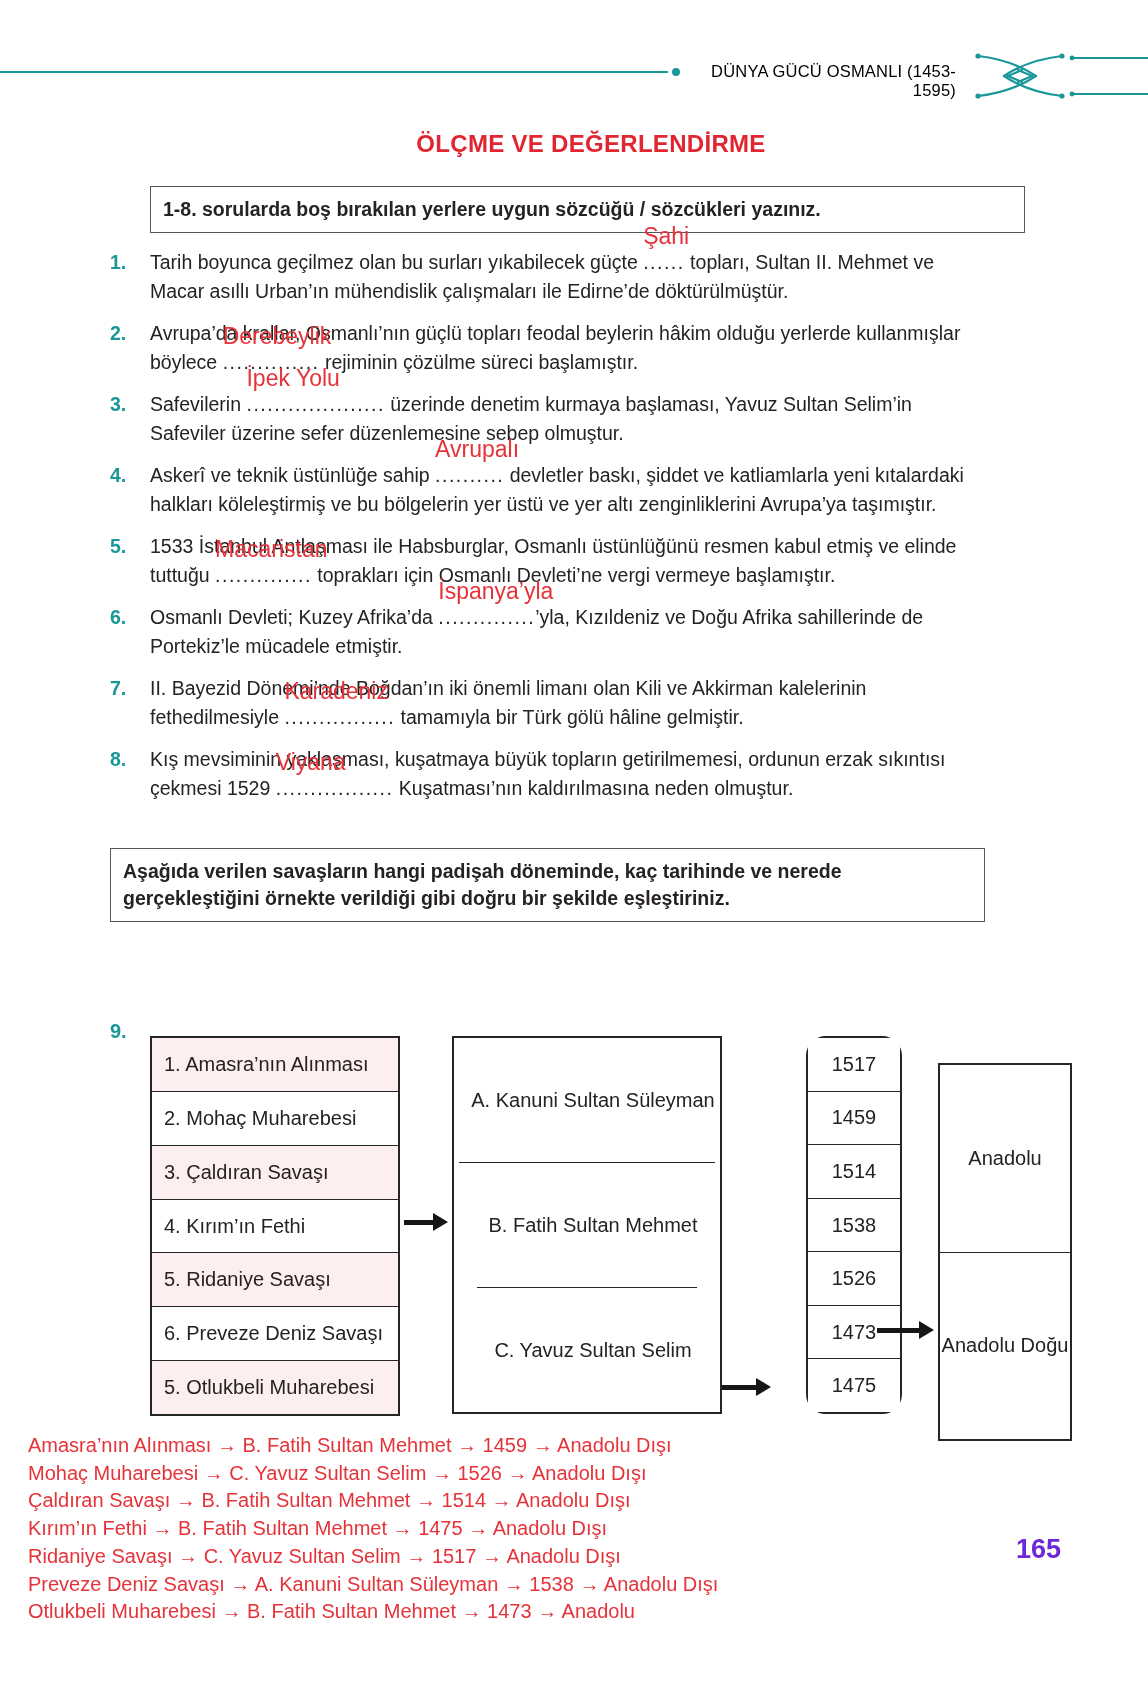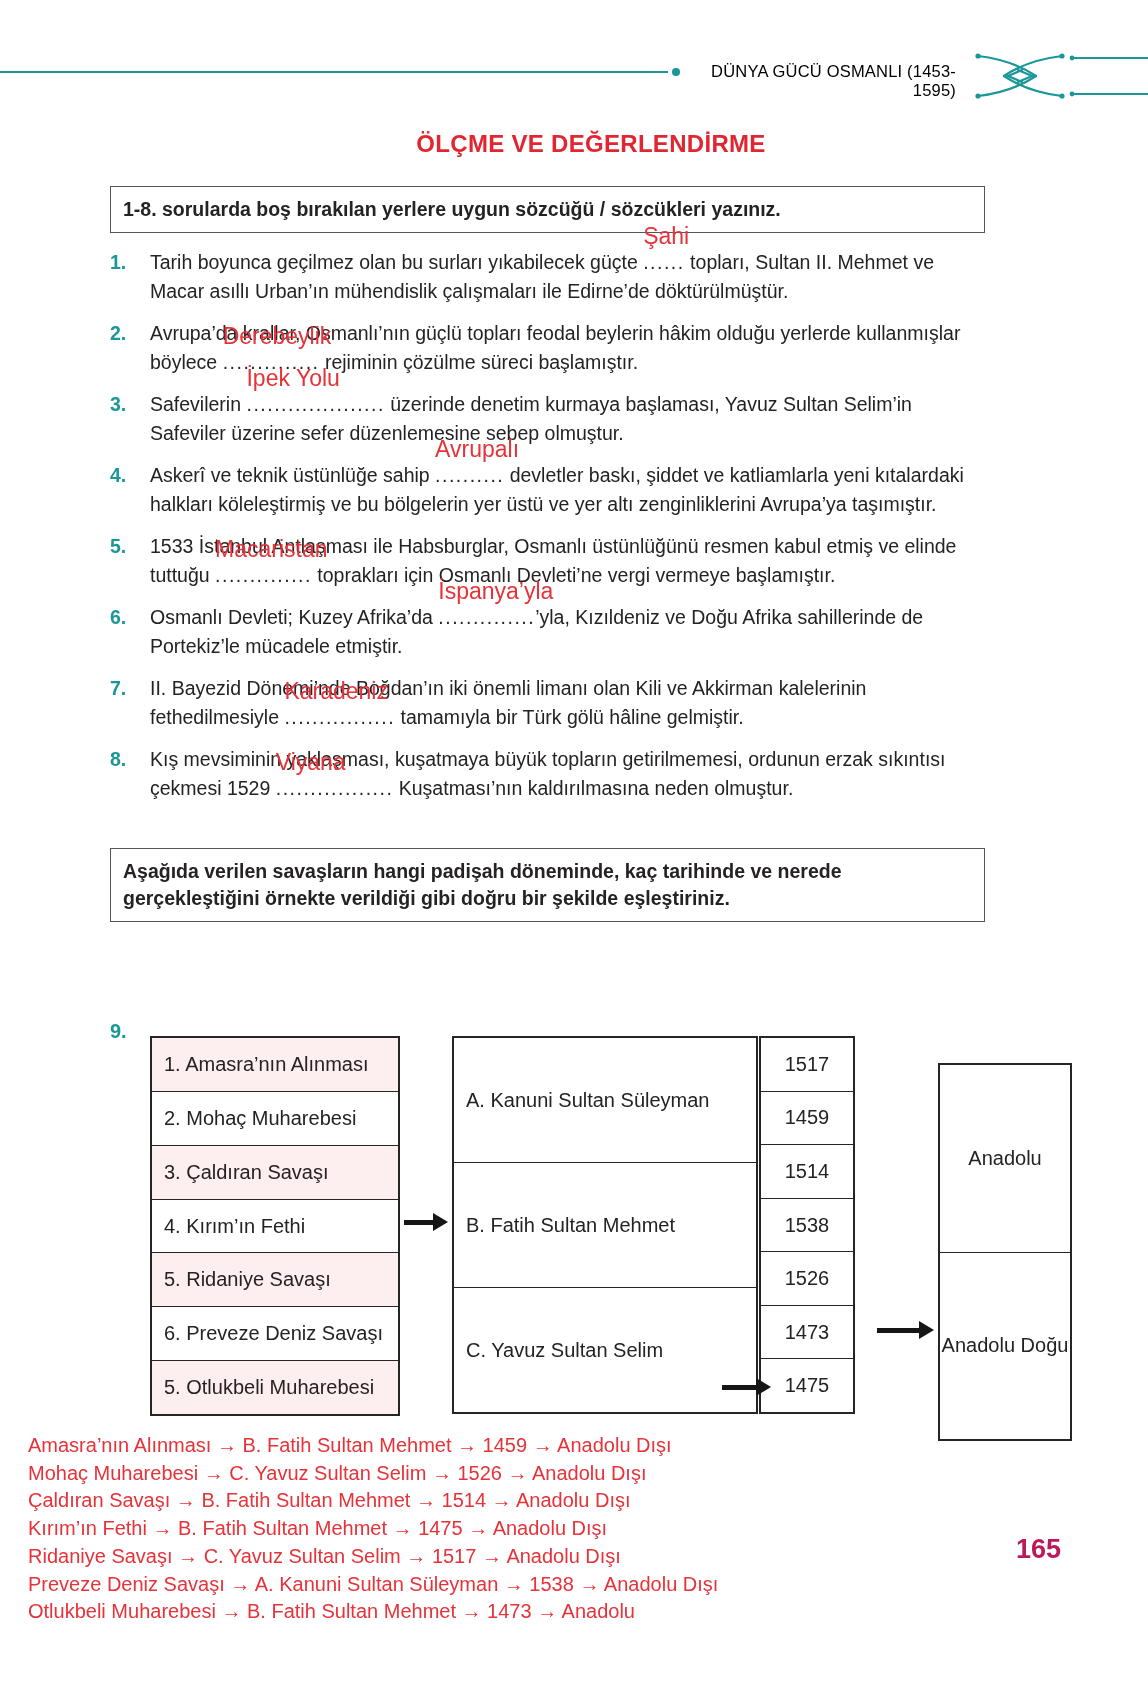--- a/index.html
+++ b/index.html
@@ -14,39 +14,39 @@
   .ornament{position:absolute;left:972px;top:52px;}
 
   
   .main-title{position:absolute;left:0;top:130px;width:1092px;text-align:center;
               font-size:24px;font-weight:bold;color:#e22631;letter-spacing:.3px;padding-left:45px;}
 
   
   .ibox{position:absolute;left:110px;width:875px;box-sizing:border-box;
         border:1.5px solid #55565a;background:#fff;font-weight:bold;font-size:19.5px;
         padding:9px 12px;line-height:27px;}
-  .ibox.first{top:186px;}
+  .ibox.first{top:186px;margin-left:40px;}
   .ibox.second{top:848px;}
 
   
   .questions{position:absolute;left:110px;top:248px;width:882px;}
   .q{display:flex;margin-bottom:13px;}
   .q-num{width:40px;flex:none;font-weight:bold;color:#1a9798;font-size:19.5px;line-height:29px;}
   .q-text{font-size:19.5px;line-height:29px;width:840px;}
   .blank{position:relative;display:inline-block;letter-spacing:1.5px;white-space:nowrap;}
   .blank .ans{position:absolute;left:0;top:-22px;color:#e63239;font-size:23px;line-height:21px;
               white-space:nowrap;letter-spacing:0;}
 
   
   .m-qnum{position:absolute;left:110px;top:1020px;font-weight:bold;color:#1a9798;font-size:20px;}
   .mbox{position:absolute;top:1036px;box-sizing:border-box;border:2px solid #252525;background:#fff;
         display:flex;flex-direction:column;}
   .battles{left:150px;width:250px;height:380px;}
-  .sultans{left:452px;width:306px;height:378px;}
-  .dates{left:759px;width:96px;height:378px;}
+  .sultans{left:452px;width:270px;height:378px;align-items:center;}
+  .dates{left:806px;width:96px;height:378px;border-radius:20px;}
   .locations{left:938px;width:134px;height:378px;margin-top:27px;}
   .mcell{flex:1;display:flex;align-items:center;font-size:20px;
          border-bottom:1.5px solid #252525;box-sizing:border-box;background:#fff;}
   .mcell:last-child{border-bottom:none;}
   .mcell.pad{padding-left:12px;}
   .mcell.center{justify-content:center;}
   .mcell.pink{background:#fdeeef;}
 
   
   .arrow{position:absolute;display:flex;align-items:center;}
@@ -54,21 +54,21 @@
   .arrow .head{width:0;height:0;border-top:9px solid transparent;
                border-bottom:9px solid transparent;border-left:15px solid #161616;}
   .arrow1{left:404px;top:1213px;width:44px;}
   .arrow2{left:877px;top:1321px;width:57px;}
   .arrow3{left:722px;top:1378px;width:49px;}
 
   
   .answer-key{position:absolute;left:28px;top:1432px;color:#e63239;font-size:20px;line-height:27.7px;}
 
   
-  .page-num{position:absolute;left:1016px;top:1534px;font-size:27px;font-weight:bold;color:#be185d;}
+  .page-num{position:absolute;left:1016px;top:1534px;font-size:27px;font-weight:bold;color:#6d28d9;}
 </style>
 </head>
 <body>
 
 <div class="page">
 
   <div class="hdr-rule"></div>
   <div class="hdr-dot"></div>
   <div class="hdr-title">DÜNYA GÜCÜ OSMANLI (1453-1595)</div>
   <svg class="ornament" width="176" height="48" viewBox="0 0 176 48">

